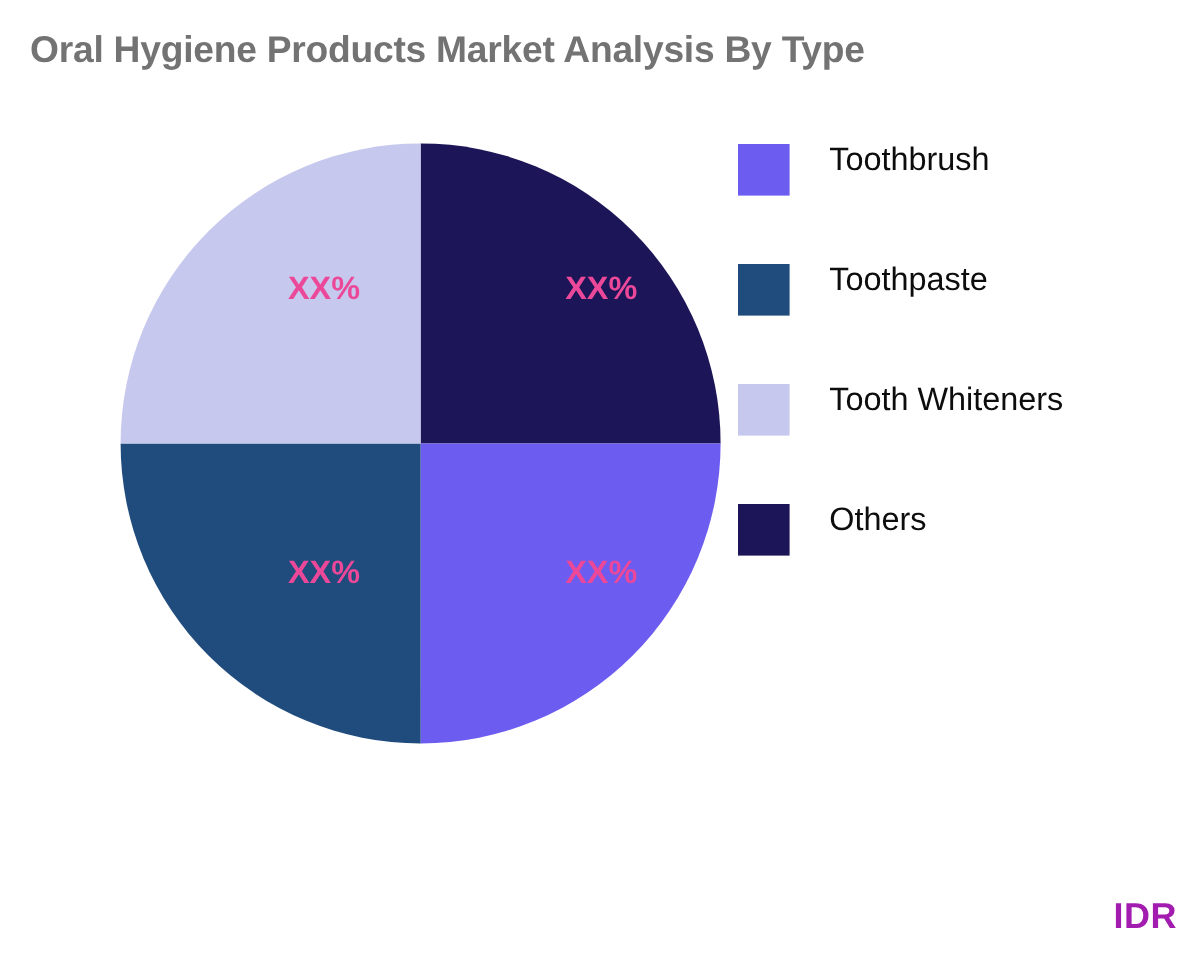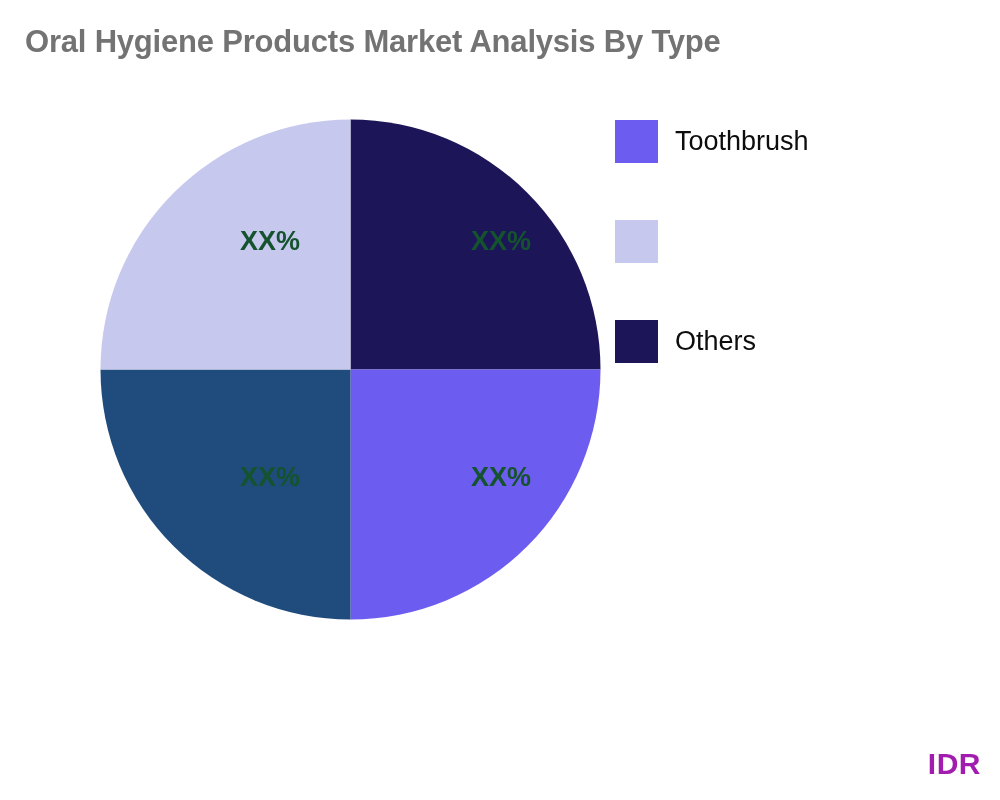--- a/index.html
+++ b/index.html
@@ -40,21 +40,21 @@
     left: 0;
     top: 0;
     width: 501px;
     height: 501px;
     display: block;
   }
   .slice-label {
     position: absolute;
     font-size: 27px;
     font-weight: bold;
-    color: #14532d;
+    color: #ec4899;
     white-space: nowrap;
     transform: translate(-50%, -50%);
     pointer-events: none;
   }
   
   .lbl-q-tr { left: 401px; top: 122px; }   
   .lbl-q-tl { left: 170px; top: 122px; }   
   .lbl-q-bl { left: 170px; top: 358px; }   
   .lbl-q-br { left: 401px; top: 358px; }   
 
@@ -62,21 +62,22 @@
   #legend {
     position: absolute;
     left: 615px;
     top: 120px;
     width: 370px;
   }
   .legend-item {
     height: 43px;
     margin-bottom: 57px;
     display: flex;
-    align-items: center;
+    align-items: flex-start;
+    gap: 16px;
   }
   .legend-item:last-child { margin-bottom: 0; }
   .legend-swatch {
     width: 43px;
     height: 43px;
     flex: 0 0 43px;
   }
   .legend-label {
     margin-left: 17px;
     font-size: 27px;
@@ -118,21 +119,26 @@
   <div class="slice-label lbl-q-bl">XX%</div>
   <div class="slice-label lbl-q-br">XX%</div>
 </div>
 
 <div id="legend">
   <div class="legend-item">
     <span class="legend-swatch" style="background: rgb(108, 92, 240);"></span>
     <span class="legend-label">Toothbrush</span>
   </div>
   <div class="legend-item">
+    <span class="legend-swatch" style="background: rgb(31, 76, 124);"></span>
+    <span class="legend-label">Toothpaste</span>
+  </div>
+  <div class="legend-item">
     <span class="legend-swatch" style="background: rgb(199, 200, 238);"></span>
+    <span class="legend-label">Tooth Whiteners</span>
   </div>
   <div class="legend-item">
     <span class="legend-swatch" style="background: rgb(28, 22, 89);"></span>
     <span class="legend-label">Others</span>
   </div>
 </div>
 
 <div id="watermark">IDR</div>
 
 </body></html>

